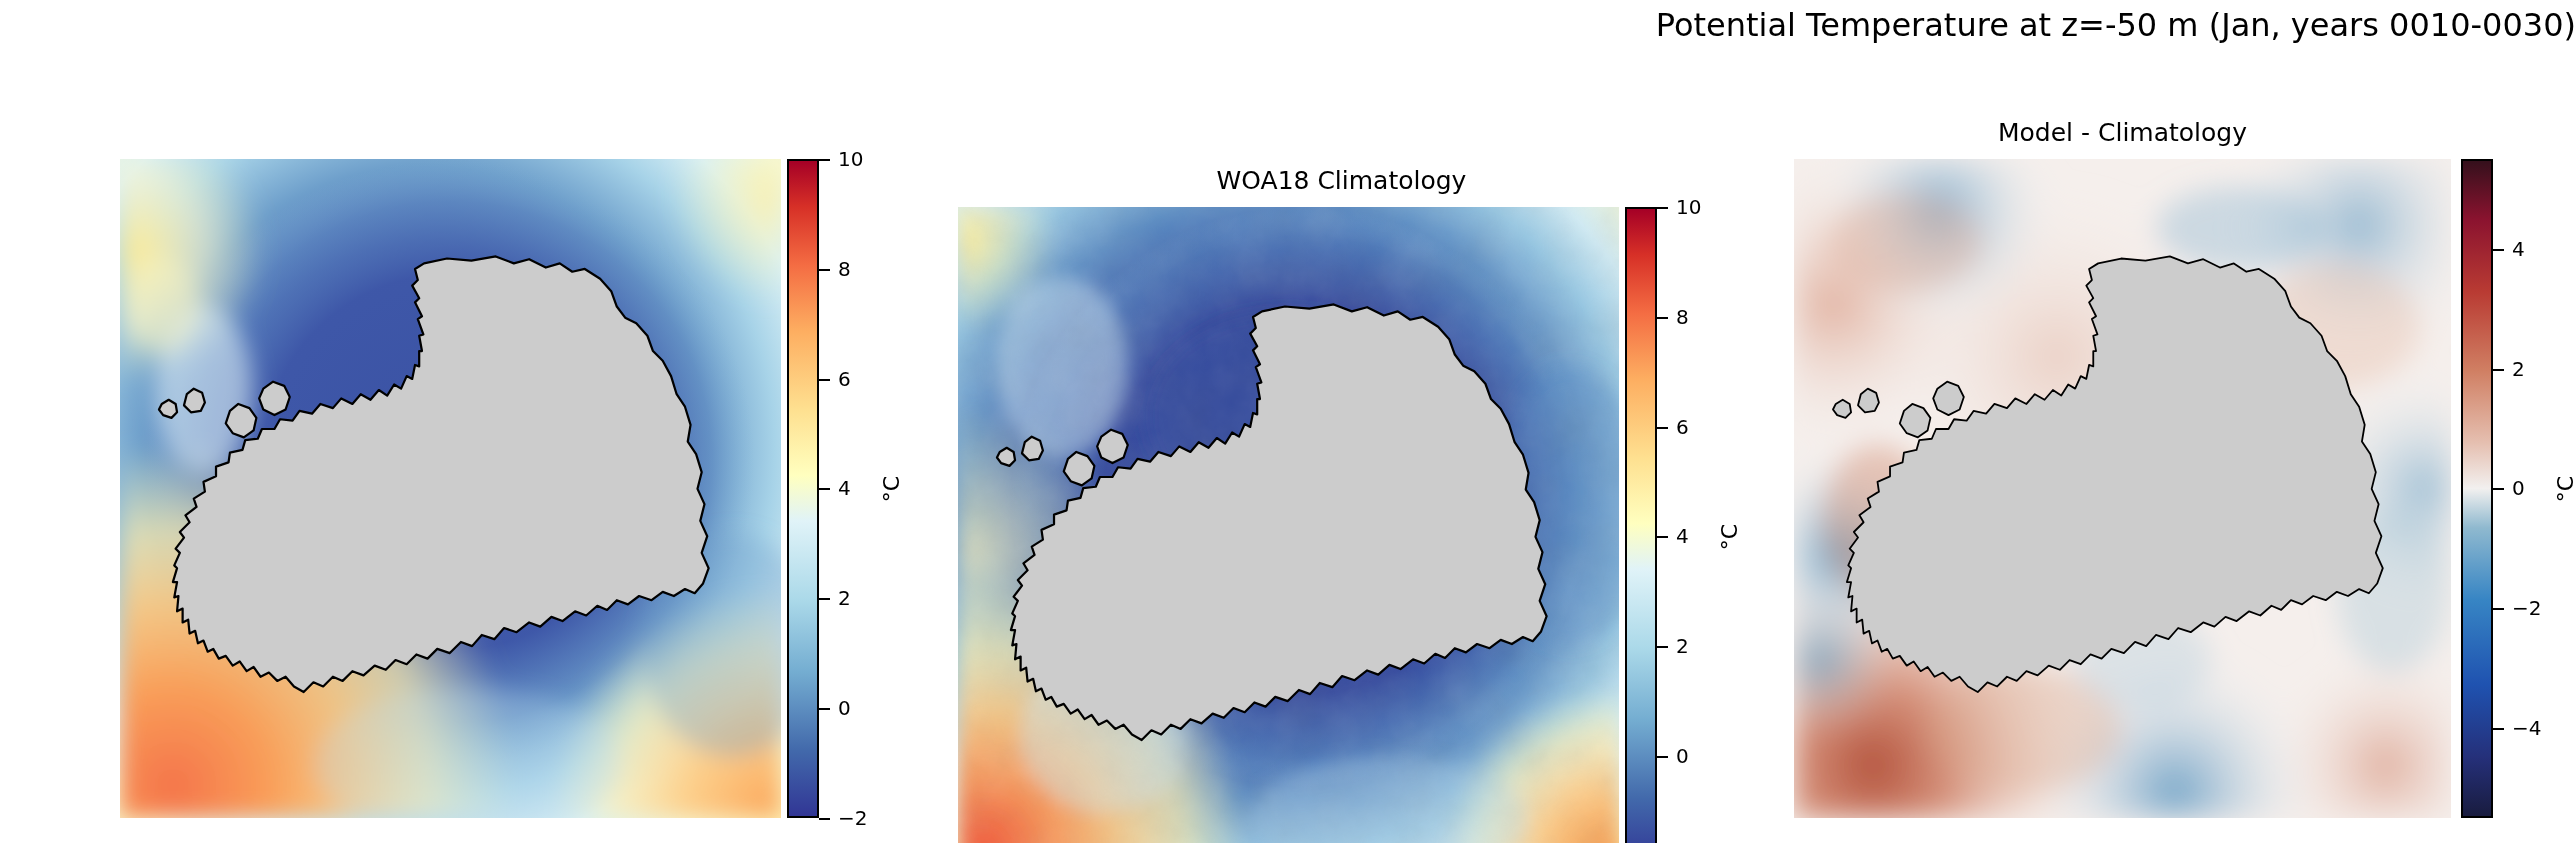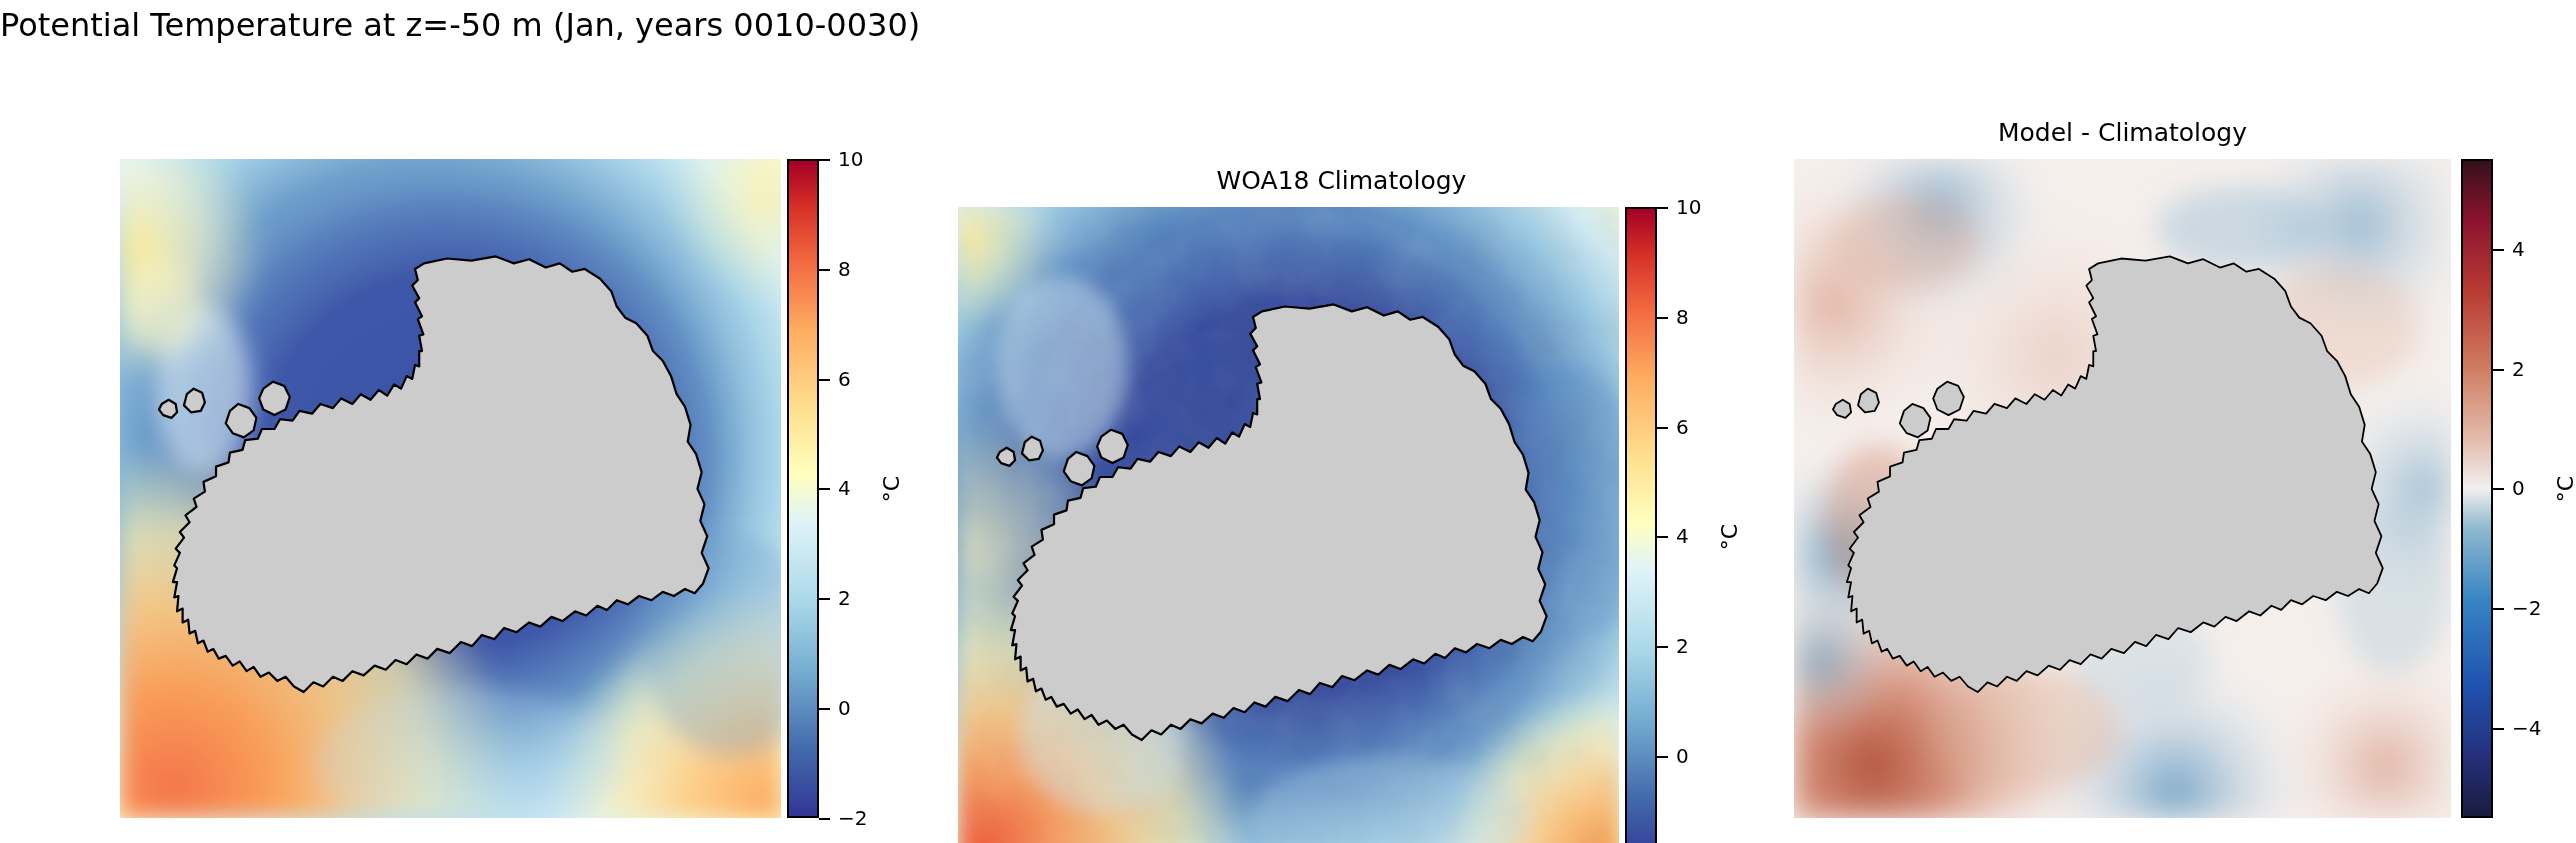--- a/index.html
+++ b/index.html
@@ -15,21 +15,21 @@
     overflow: hidden;
     position: relative;
   }
 
   
   #figure-title {
     position: absolute;
     left: 0;
     top: 5.6px;
     width: 2576px;
-    text-align: left;
+    text-align: right;
     font-size: 32px;
     font-weight: 400;
     letter-spacing: 0px;
     color: #000000;
   }
 
   
   .panel {
     position: absolute;
     top: 159px;

